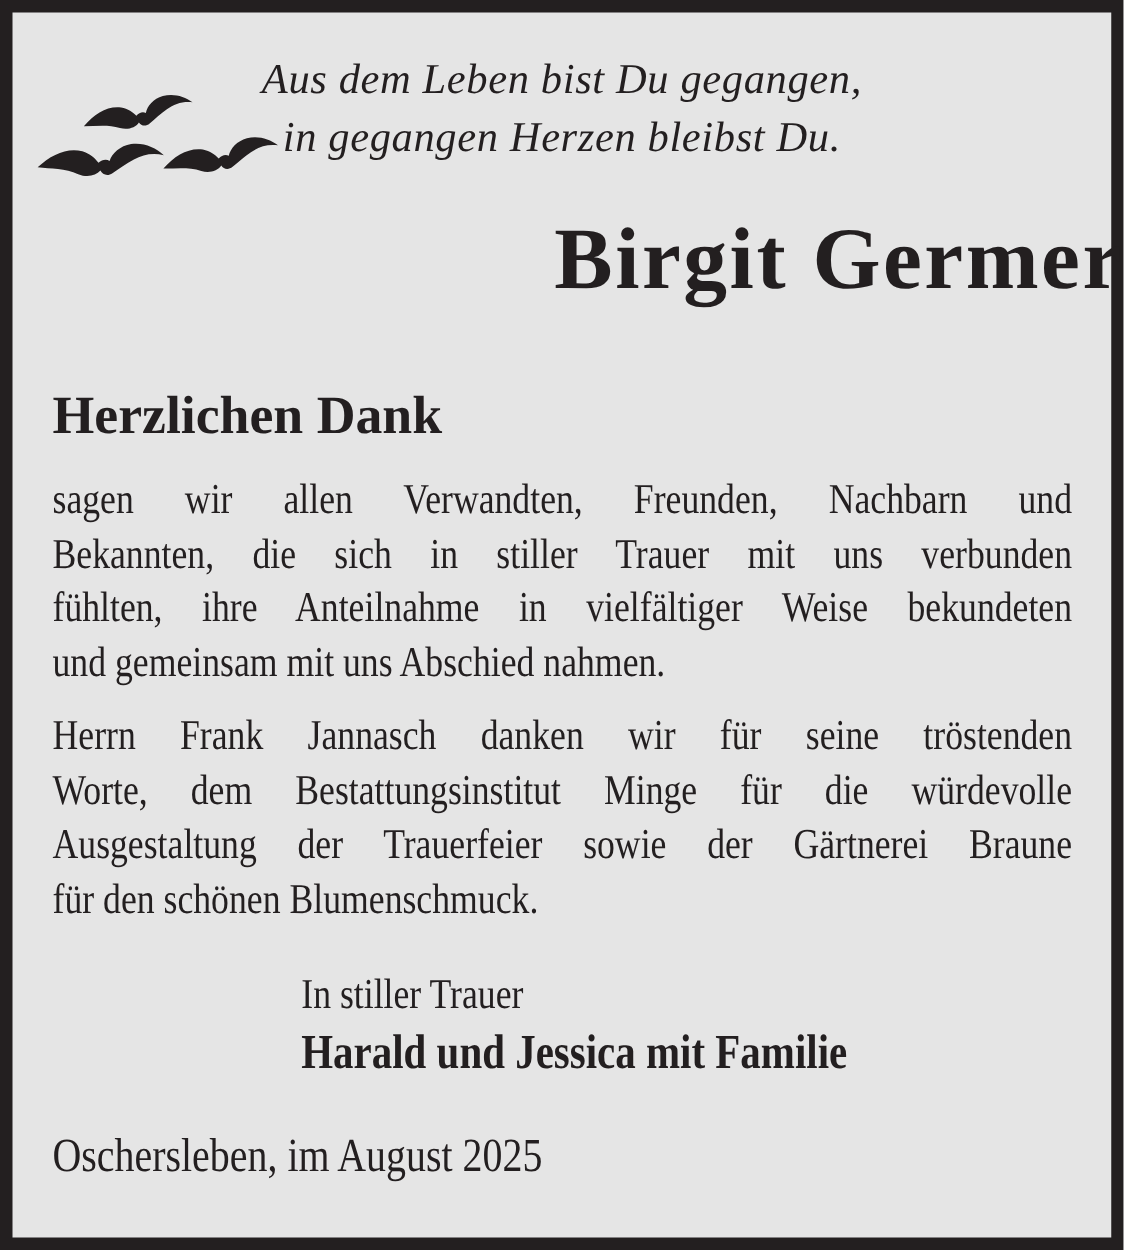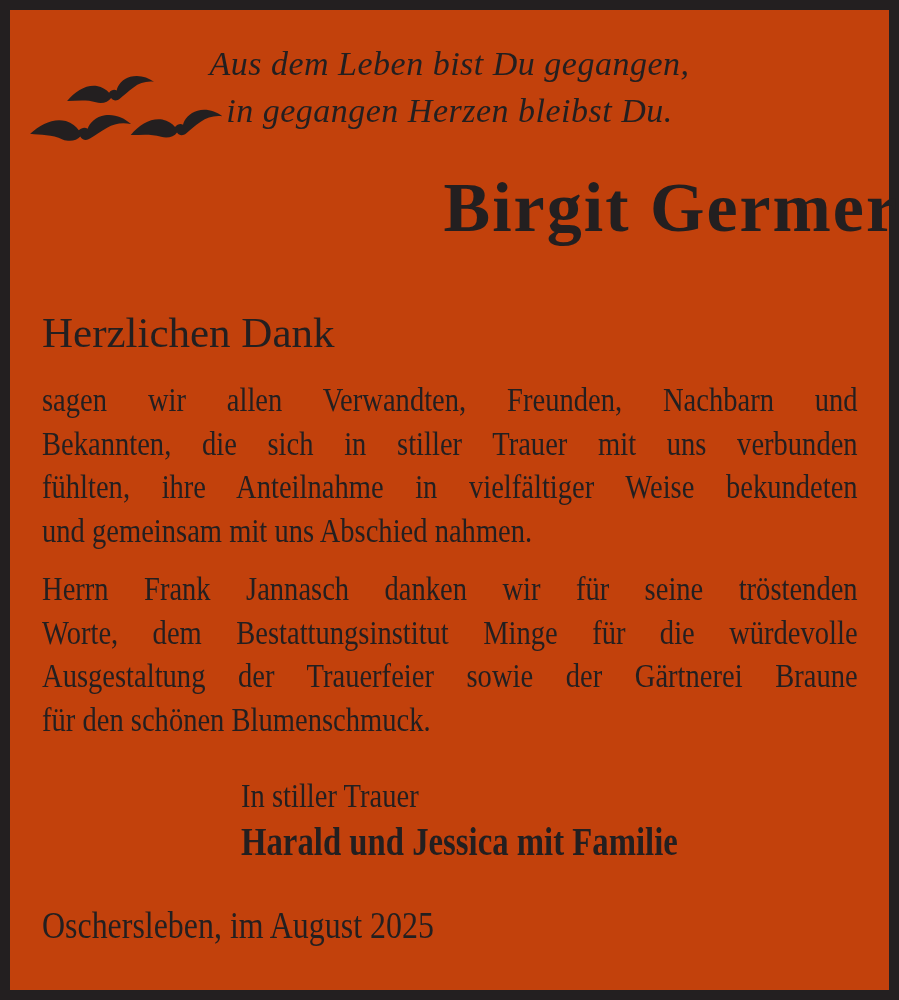--- a/index.html
+++ b/index.html
@@ -4,21 +4,21 @@
 <style>
   html, body {
     margin: 0;
     padding: 0;
     background: #ffffff;
   }
   .stage {
     position: relative;
     width: 899px;
     height: 1000px;
-    background: #c2410c;
+    background: #e5e5e5;
     overflow: hidden;
     font-family: "Liberation Serif", "DejaVu Serif", serif;
     color: #231f20;
   }
   .frame {
     position: absolute;
     inset: 0;
     border: 10px solid #231f20;
     pointer-events: none;
   }
@@ -47,21 +47,21 @@
     right: 0;
     text-align: right;
     font-weight: bold;
     font-size: 70px;
     letter-spacing: 2px;
   }
   .thanks-heading {
     position: absolute;
     top: 308px;
     left: 42px;
-    font-weight: normal;
+    font-weight: bold;
     font-size: 43px;
   }
   .para {
     position: absolute;
     left: 42px;
     width: 971px;
     font-size: 34px;
     line-height: 43.5px;
     transform: scaleX(0.84);
     transform-origin: 0 0;

